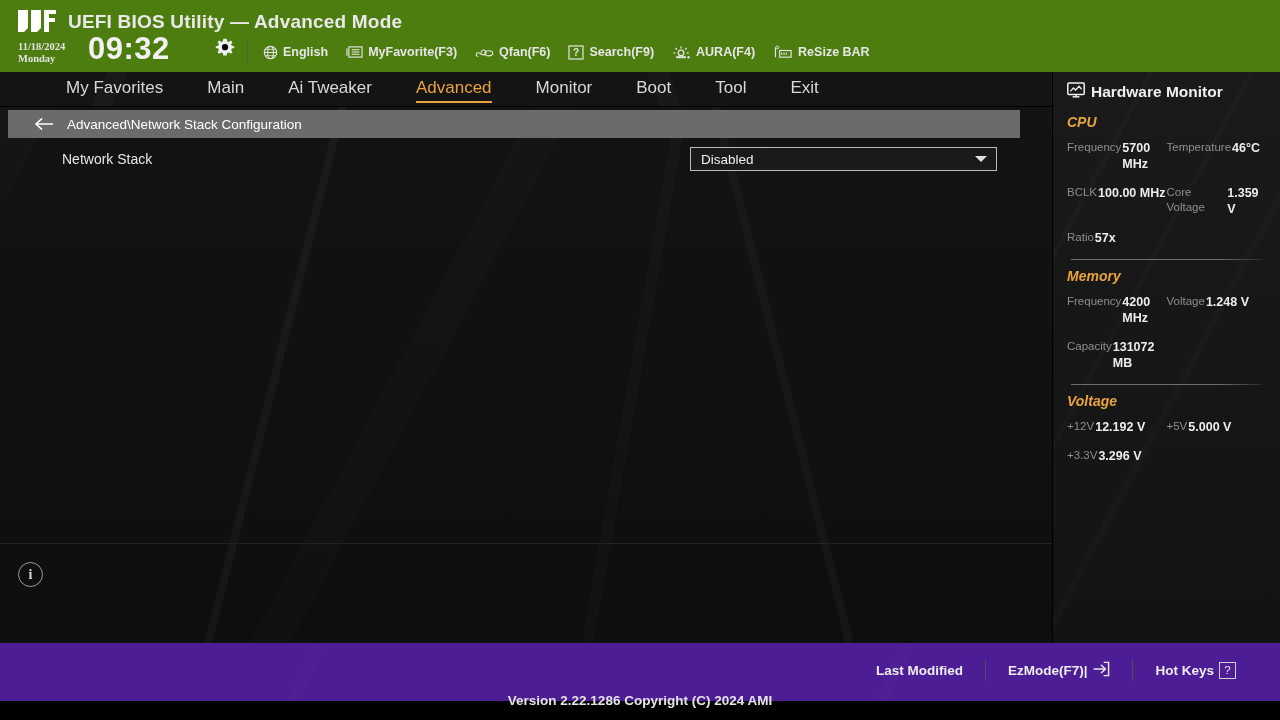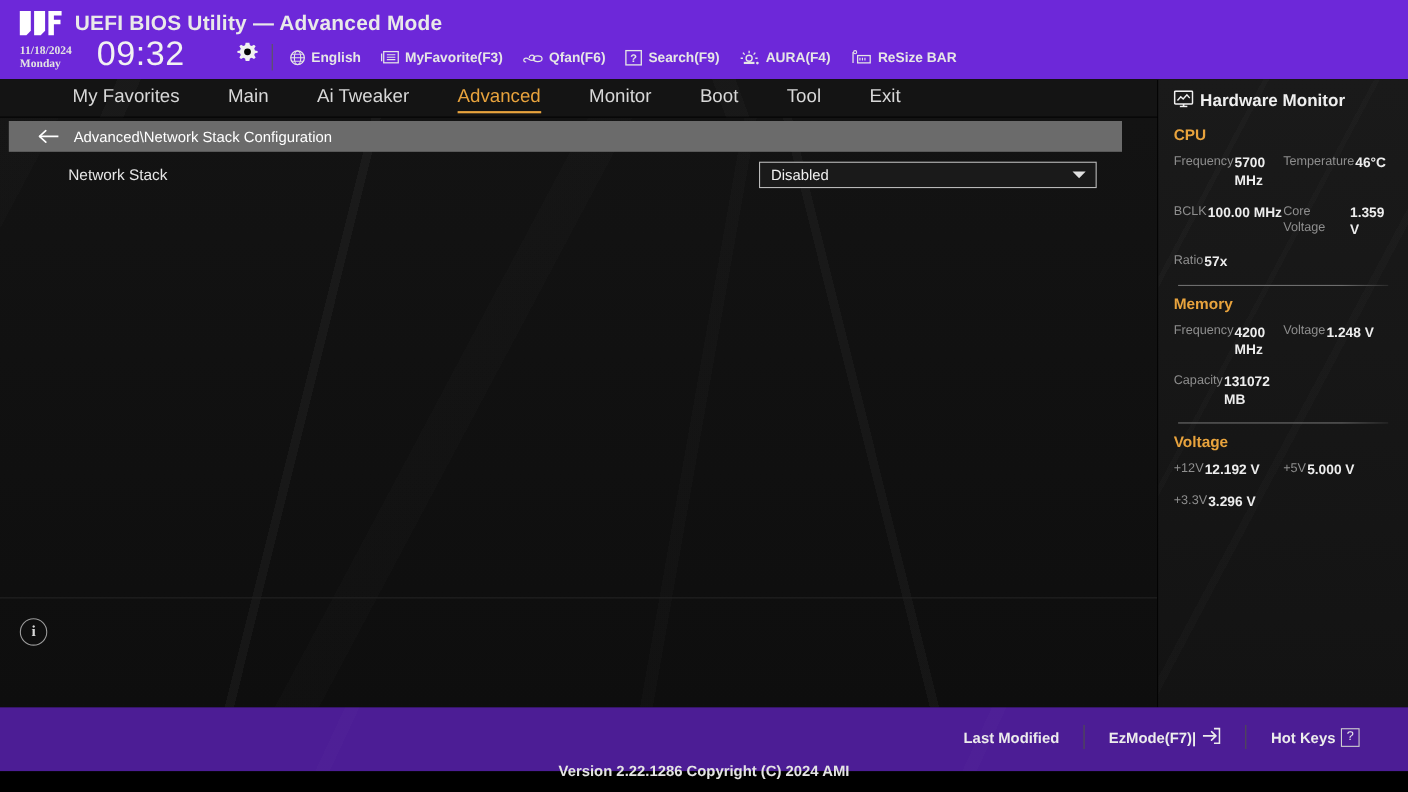--- a/index.html
+++ b/index.html
@@ -12,40 +12,40 @@
   #app {
     position: relative;
     width: 1280px; height: 720px;
     background: #000;
   }
 
   
   #header {
     position: absolute; left: 0; top: 0;
     width: 1280px; height: 72px;
-    background: #6d28d9;
+    background: #4d7c0f;
   }
   #tuf-logo {
     position: absolute; left: 16px; top: 8px;
     width: 42px; height: 26px;
   }
   #title {
     position: absolute; left: 68px; top: 11px;
     font-size: 19px; font-weight: bold;
     color: #e9e9e9;
     letter-spacing: .2px;
   }
   #date-block {
     position: absolute; left: 18px; top: 41px;
     font-size: 10.5px; font-weight: bold;
     color: #e3e3e3; line-height: 12px; font-family: Liberation Serif, serif;
   }
   #clock {
     position: absolute; left: 88px; top: 31px;
-    font-size: 31px; font-weight: normal;
+    font-size: 31px; font-weight: bold;
     color: #f2f2f2; letter-spacing: .5px;
   }
   #gear-btn {
     position: absolute; left: 215px; top: 38px;
     width: 20px; height: 20px;
   }
   #hdr-sep {
     position: absolute; left: 247px; top: 40px;
     width: 1px; height: 24px;
     background: #5a5a5a;
@@ -189,21 +189,21 @@
   #sb-header {
     display: flex; align-items: center; gap: 6px;
     height: 34px; padding-top: 6px;
   }
   #sb-title {
     font-size: 15.5px; font-weight: bold; color: #efefef;
   }
   .sb-section-title {
     font-size: 14px; font-weight: bold;
     color: #e8a33d;
-    margin-top: 8px; margin-bottom: 10px;
+    margin-top: 8px; margin-bottom: 10px; font-style: italic;
   }
   .sb-grid {
     display: grid; grid-template-columns: 1fr 1fr;
     margin-bottom: 13px;
   }
   .sb-cell { display: flex; flex-direction: row; gap: 1px; }
   .sb-key {
     font-size: 11.5px; color: #8e8e8e; line-height: 15px;
   }
   .sb-val {

